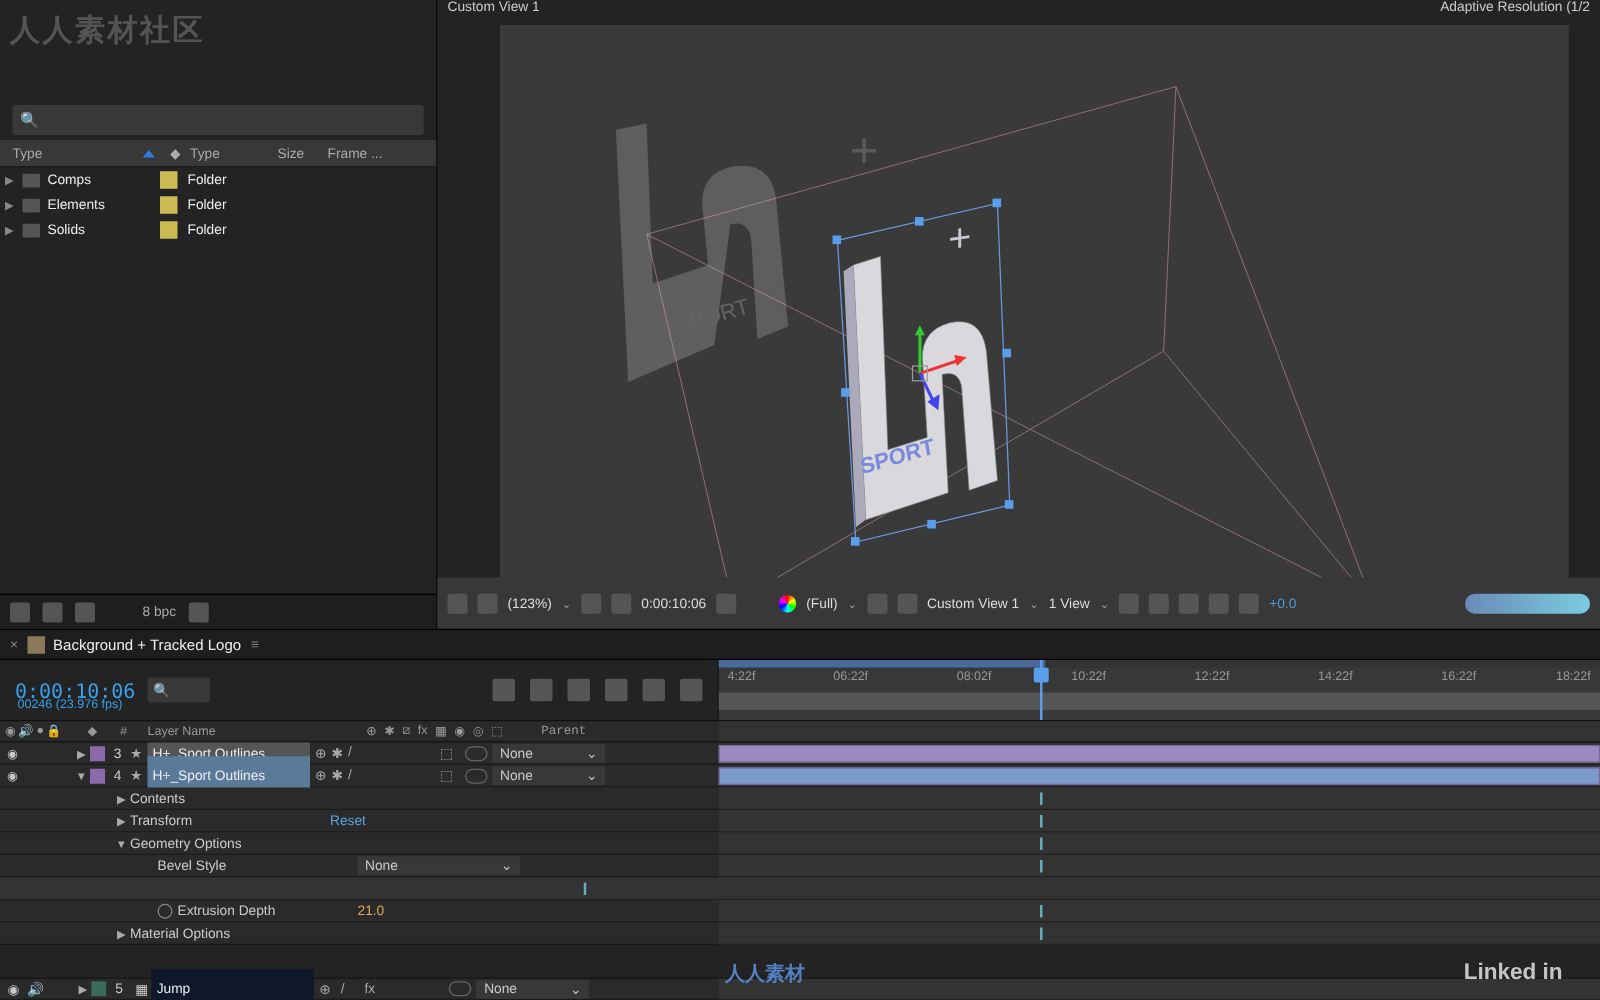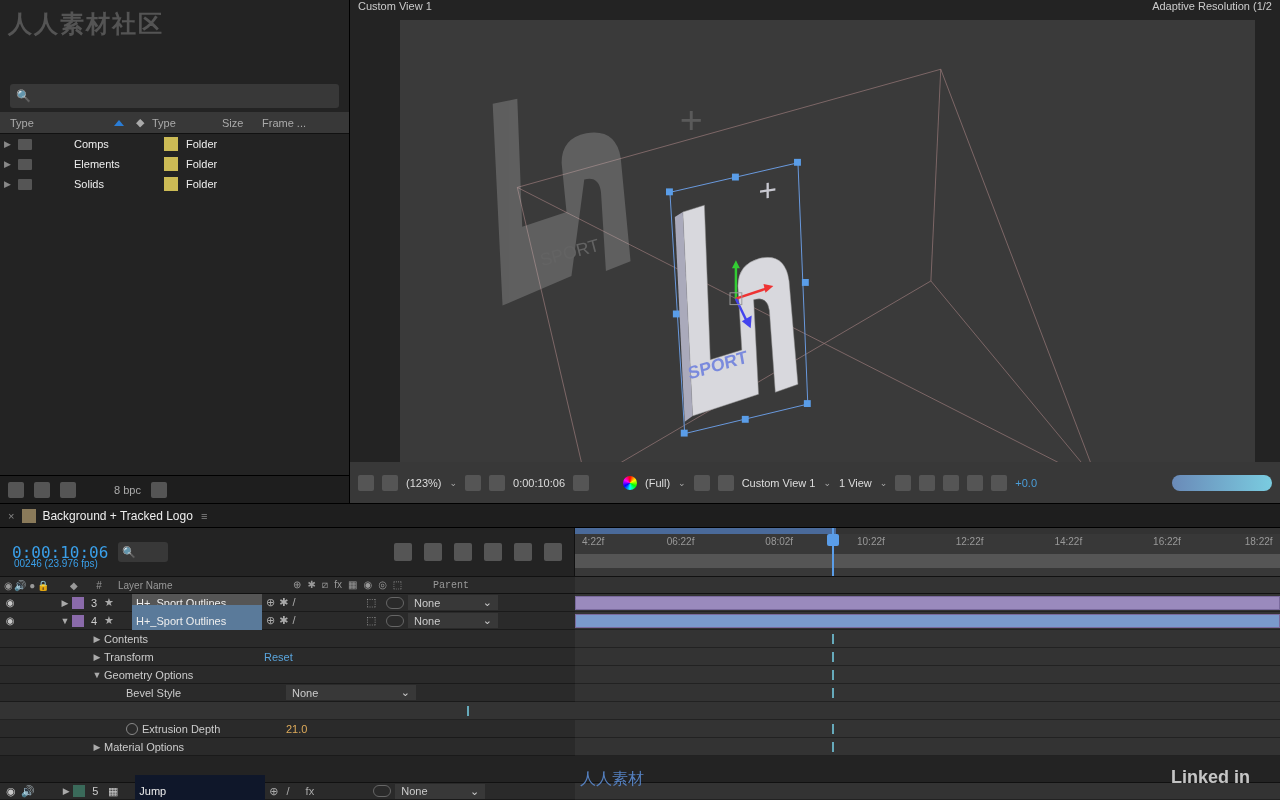--- a/index.html
+++ b/index.html
@@ -15,21 +15,21 @@
 .ph-name { flex: 0 0 110px; }
 .ph-sort { width: 0; height: 0; border-left: 5px solid transparent; border-right: 5px solid transparent; border-bottom: 6px solid #2a7dd6; margin-left: auto; margin-right: 6px; }
 .ph-tag { width: 16px; text-align: center; }
 .ph-type { flex: 0 0 70px; }
 .ph-size { flex: 0 0 40px; }
 .ph-fr { flex: 1; }
 .project-list { flex: 1; background: #232323; }
 .project-row { display: flex; align-items: center; height: 20px; padding: 0 4px; }
 .tw { width: 10px; font-size: 9px; color: #888; }
 .folder-icon { width: 14px; height: 11px; background: #555; margin: 0 4px; border-radius: 1px; }
-.pr-name { flex: 0 0 90px; padding-left: 2px; color: #eee; margin-left: 36px; }
+.pr-name { flex: 0 0 90px; padding-left: 2px; color: #eee; }
 .pr-tag { width: 14px; height: 14px; background: #ccbb55; margin: 0 8px 0 2px; }
 .pr-type { flex: 1; color: #eee; }
 .bottom-bar { height: 28px; background: #1e1e1e; display: flex; align-items: center; padding: 0 8px; gap: 10px; border-top: 1px solid #000; }
 .bb-icon { width: 16px; height: 16px; background: #555; border-radius: 2px; }
 .bpc-text { color: #aaa; margin-left: 28px; }
 
 .viewer-panel { flex: 1; background: #232323; position: relative; }
 .viewer-header { height: 20px; display: flex; justify-content: space-between; padding: 0 8px; color: #ccc; }
 .viewer-content { position: absolute; top: 20px; left: 50px; right: 25px; bottom: 30px; background: #3a3a3a; overflow: hidden; }
 .viewer-svg { width: 100%; height: 100%; }
@@ -77,21 +77,21 @@
 .tl-rows { flex: 1; overflow: hidden; position: relative; }
 .tl-row { height: 18px; display: flex; position: relative; }
 .tl-row-left { width: 575px; display: flex; align-items: center; background: #2a2a2a; border-bottom: 1px solid #1a1a1a; }
 .tl-row-right { flex: 1; background: #333; position: relative; border-bottom: 1px solid #222; }
 .tl-eye { width: 12px; text-align: center; font-size: 10px; }
 .tl-eye-gap { width: 58px; display: flex; align-items: center; padding: 0 4px; gap: 4px; }
 .tl-twirl { width: 14px; text-align: center; color: #aaa; font-size: 9px; }
 .tl-color { width: 12px; height: 12px; background: #8a6aaa; }
 .tl-num { width: 20px; text-align: center; color: #ccc; }
 .tl-star { width: 14px; color: #aaa; }
-.tl-layer-name { flex: 0 0 130px; background: #555; padding: 16px 4px; color: #eee; height: 15px; display: flex; align-items: center; margin-left: 14px; }
+.tl-layer-name { flex: 0 0 130px; background: #555; padding: 16px 4px; color: #eee; height: 15px; display: flex; align-items: center; }
 .tl-layer-name.selected { background: #5a7a9a; }
 .tl-switches { width: 104px; display: flex; gap: 4px; padding: 0 4px; color: #aaa; font-size: 11px; }
 .tl-3d { width: 16px; color: #aaa; }
 .tl-parent-dd { background: #383838; padding: 0 6px; color: #ccc; width: 90px; display: flex; align-items: center; justify-content: space-between; height: 15px; }
 .tl-pill { width: 18px; height: 12px; border: 1px solid #666; border-radius: 6px; margin: 0 4px; }
 
 .tl-prop-row .tl-row-left { padding-left: 90px; }
 .tl-prop-row.indent3 .tl-row-left { padding-left: 126px; }
 .tl-prop-name { color: #ccc; flex: 0 0 160px; }
 .tl-prop-val { color: #5aa5dd; }
@@ -104,21 +104,21 @@
 .layer-bar { position: absolute; left: 0; right: 0; top: 2px; height: 14px; background: #9a8abd; border: 1px solid #7a6a9d; }
 .layer-bar.selected { background: #7a9acc; }
 .kf-marker { position: absolute; left: 36.5%; top: 4px; width: 2px; height: 10px; background: #6ab; }
 
 .tl-footer { height: 18px; display: flex; background: #2a2a2a; border-top: 1px solid #111; }
 .tl-footer .tl-row-left { width: 575px; display: flex; align-items: center; }
 .tl-footer .tl-color { background: #3a6a5a; }
 .tl-footer-icons { display: flex; gap: 6px; padding: 0 6px; }
 
 .linkedin-wm { position: absolute; right: 30px; bottom: 12px; color: #eee; font-size: 18px; font-weight: bold; opacity: 0.8; }
-.chinese-wm { position: absolute; left: 580px; bottom: 10px; color: #5a8ad0; font-size: 16px; font-weight: normal; opacity: 0.9; }
+.chinese-wm { position: absolute; left: 580px; bottom: 10px; color: #5a8ad0; font-size: 16px; font-weight: bold; opacity: 0.9; }
 </style>
 </head>
 <body>
 
 <div class="top-container">
   <div class="left-panel">
     <div class="watermark-area">人人素材社区</div>
     <div class="search-box">
       <span class="search-icon">🔍</span>
     </div>

